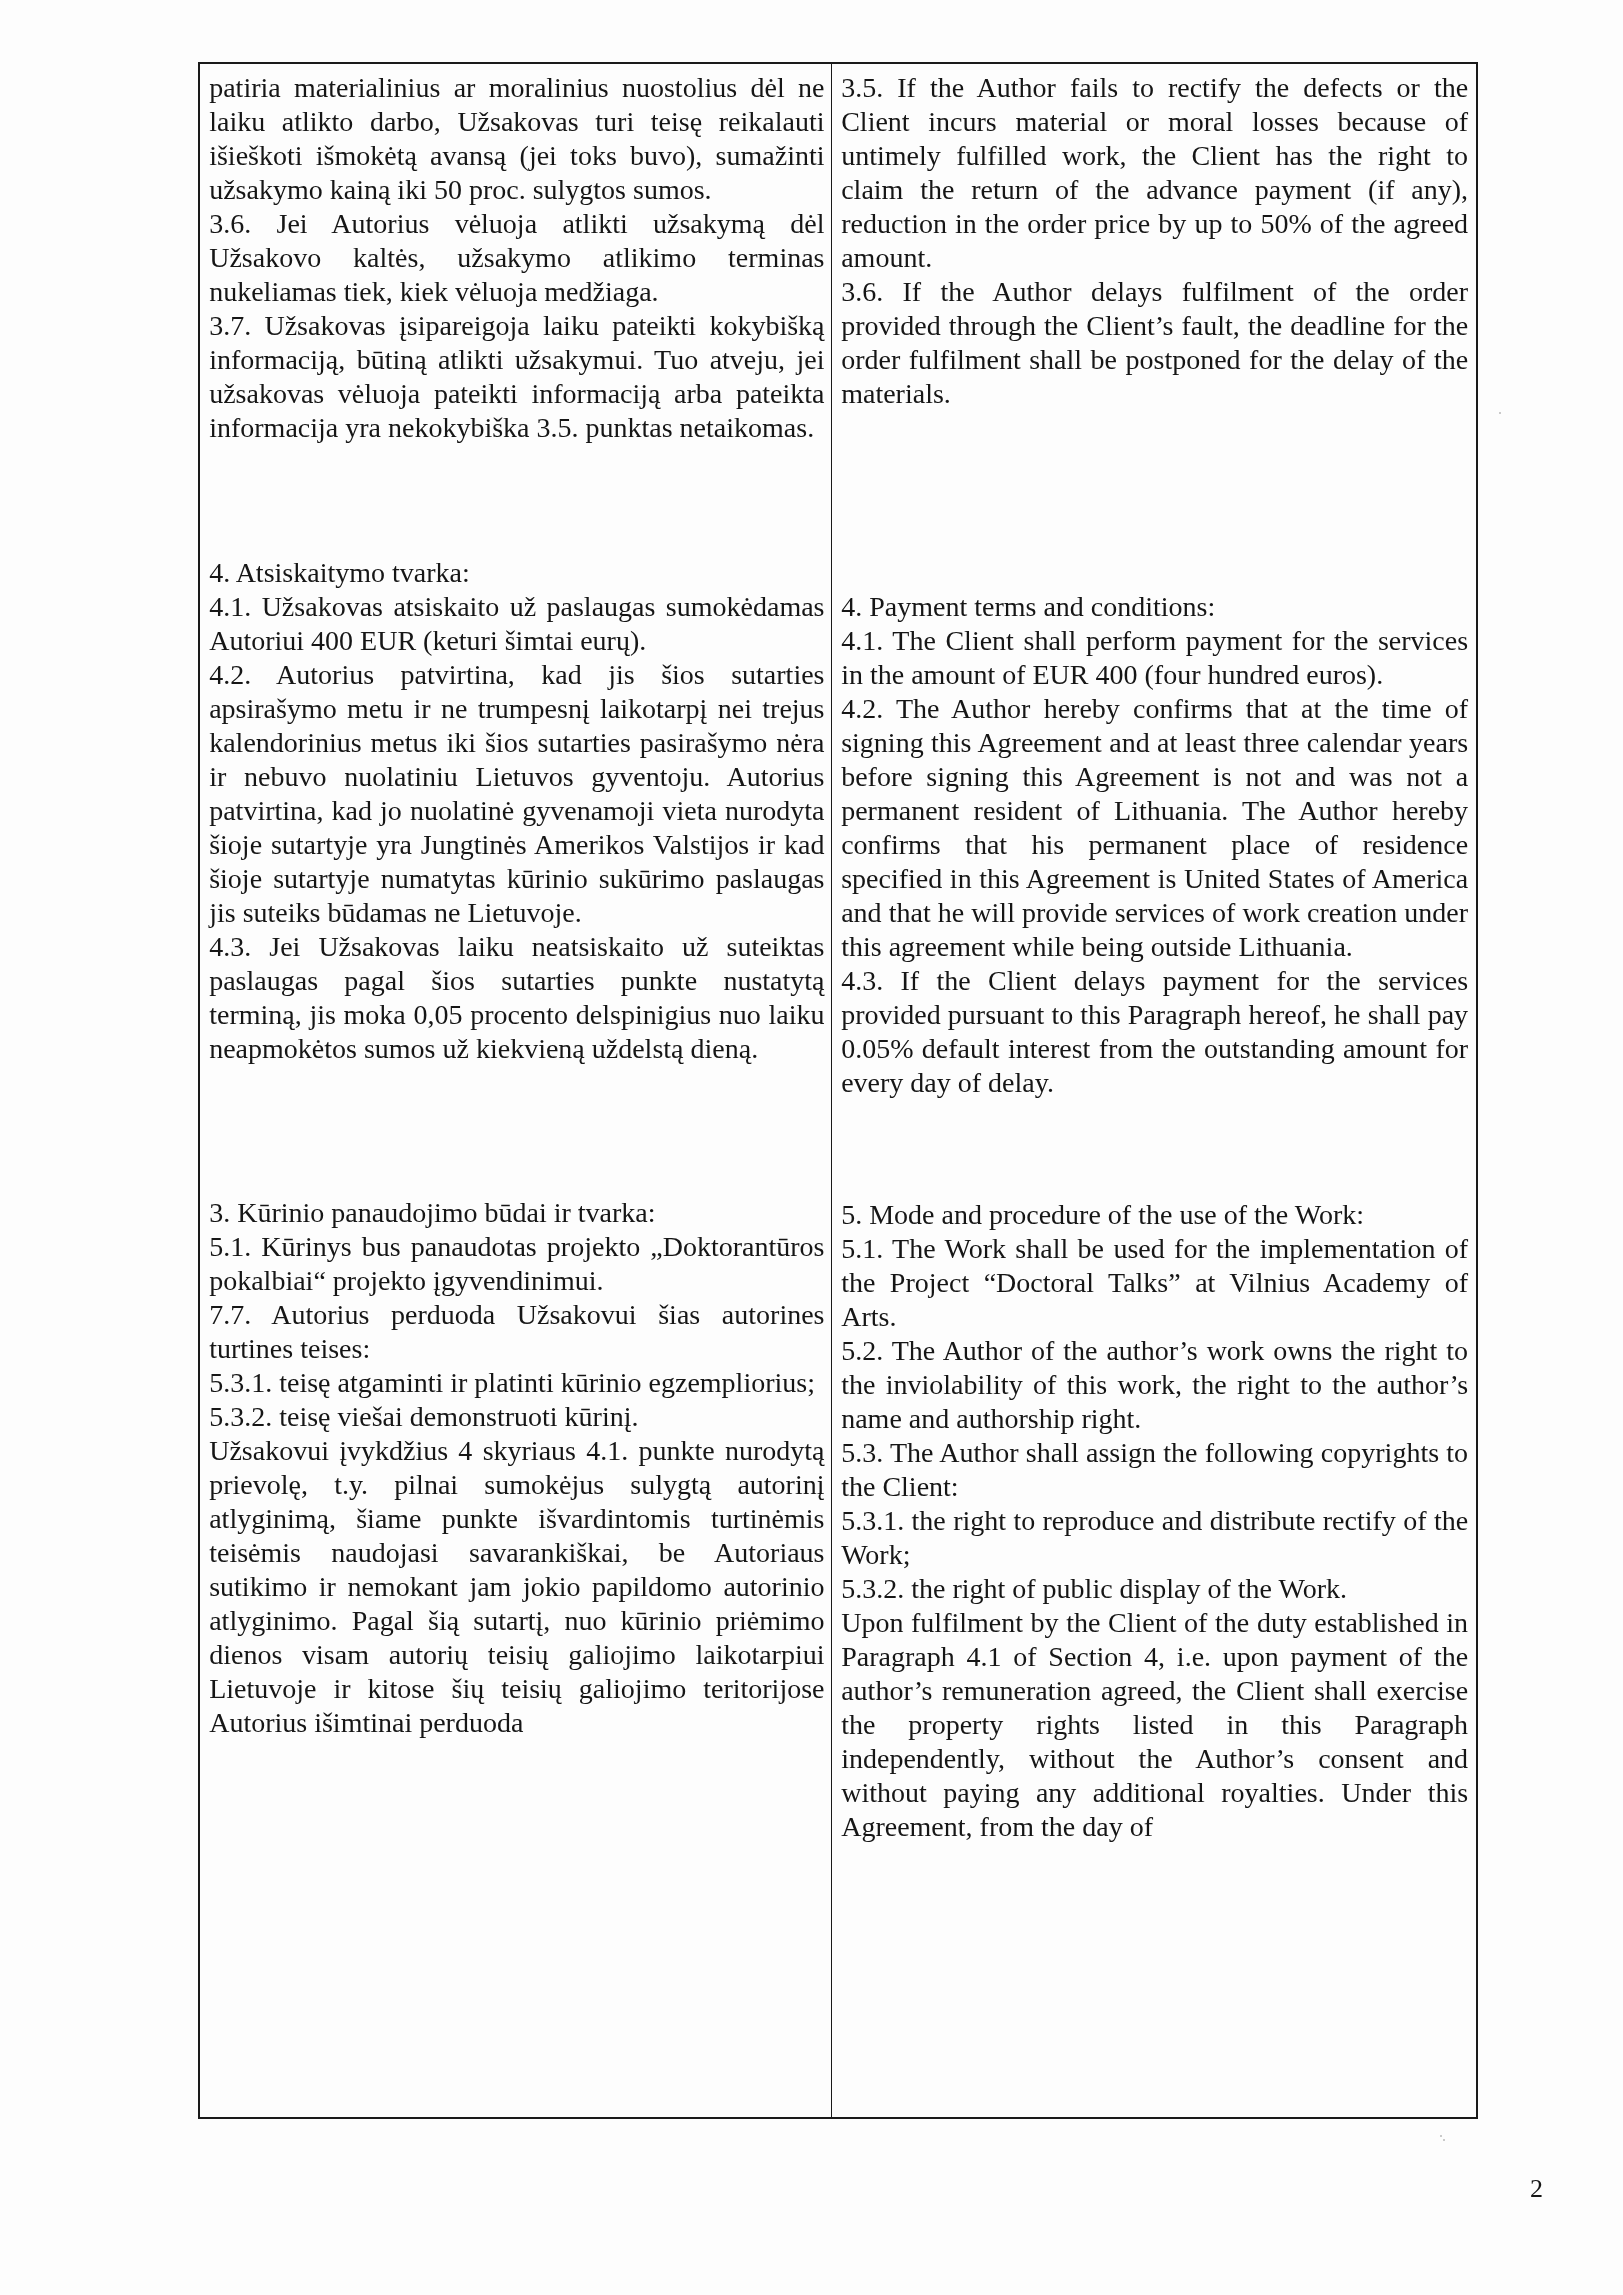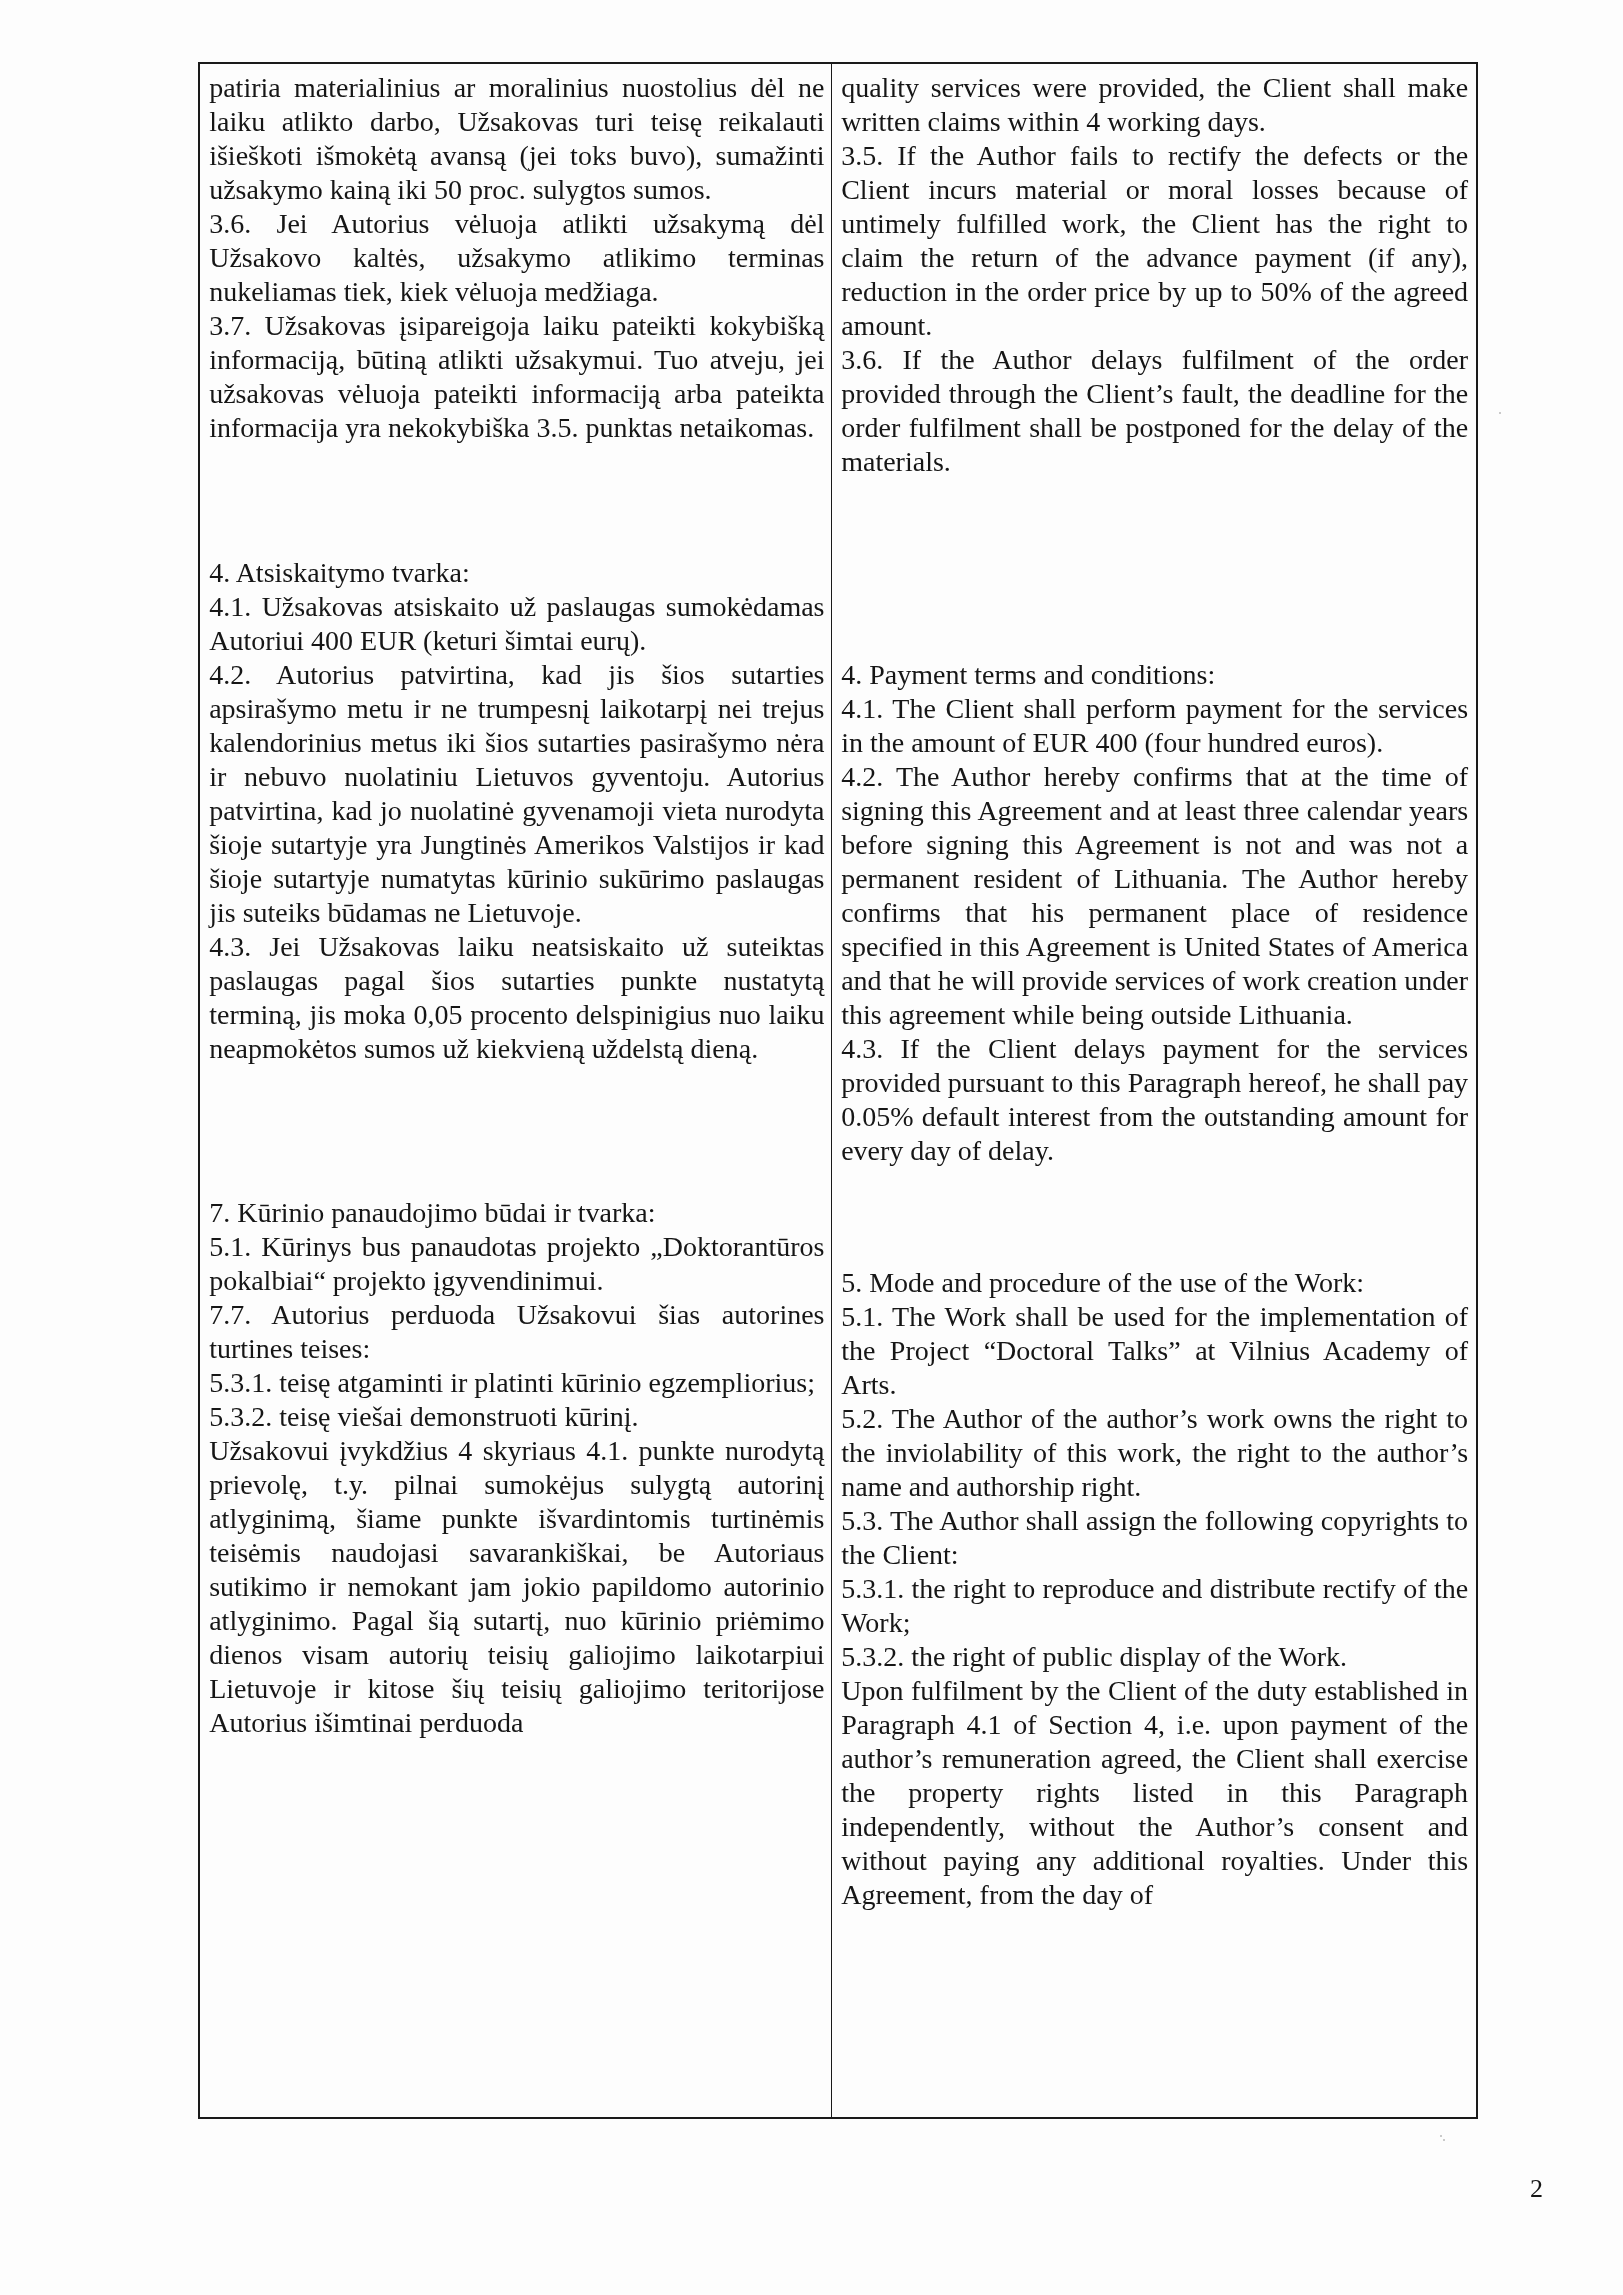--- a/index.html
+++ b/index.html
@@ -43,30 +43,29 @@
     <div class="col col-lt">
       <p class="para">patiria materialinius ar moralinius nuostolius dėl ne laiku atlikto darbo, Užsakovas turi teisę reikalauti išieškoti išmokėtą avansą (jei toks buvo), sumažinti užsakymo kainą iki 50 proc. sulygtos sumos.</p>
       <p class="para">3.6. Jei Autorius vėluoja atlikti užsakymą dėl Užsakovo kaltės, užsakymo atlikimo terminas nukeliamas tiek, kiek vėluoja medžiaga.</p>
       <p class="para">3.7. Užsakovas įsipareigoja laiku pateikti kokybišką informaciją, būtiną atlikti užsakymui. Tuo atveju, jei užsakovas vėluoja pateikti informaciją arba pateikta informacija yra nekokybiška 3.5. punktas netaikomas.</p>
       <div class="spacer-lt-4"></div>
       <p class="para">4. Atsiskaitymo tvarka:</p>
       <p class="para"><span>4.1. Užsakovas atsiskaito už paslaugas sumokėdamas Autoriui </span><b>400 EUR</b><span> (keturi šimtai eurų).</span></p>
       <p class="para">4.2. Autorius patvirtina, kad jis šios sutarties apsirašymo metu ir ne trumpesnį laikotarpį nei trejus kalendorinius metus iki šios sutarties pasirašymo nėra ir nebuvo nuolatiniu Lietuvos gyventoju. Autorius patvirtina, kad jo nuolatinė gyvenamoji vieta nurodyta šioje sutartyje yra Jungtinės Amerikos Valstijos ir kad šioje sutartyje numatytas kūrinio sukūrimo paslaugas jis suteiks būdamas ne Lietuvoje.</p>
       <p class="para">4.3. Jei Užsakovas laiku neatsiskaito už suteiktas paslaugas pagal šios sutarties punkte nustatytą terminą, jis moka 0,05 procento delspinigius nuo laiku neapmokėtos sumos už kiekvieną uždelstą dieną.</p>
       <div class="spacer-lt-5"></div>
-      <p class="para">7. Kūrinio panaudojimo būdai ir tvarka:</p>
+      <p class="para">3. Kūrinio panaudojimo būdai ir tvarka:</p>
       <p class="para">5.1. Kūrinys bus panaudotas projekto „Doktorantūros pokalbiai“ projekto įgyvendinimui.</p>
       <p class="para">7.7. Autorius perduoda Užsakovui šias autorines turtines teises:</p>
       <p class="para">5.3.1. teisę atgaminti ir platinti kūrinio egzempliorius;</p>
       <p class="para">5.3.2. teisę viešai demonstruoti kūrinį.</p>
       <p class="para">Užsakovui įvykdžius 4 skyriaus 4.1. punkte nurodytą prievolę, t.y. pilnai sumokėjus sulygtą autorinį atlyginimą, šiame punkte išvardintomis turtinėmis teisėmis naudojasi savarankiškai, be Autoriaus sutikimo ir nemokant jam jokio papildomo autorinio atlyginimo. Pagal šią sutartį, nuo kūrinio priėmimo dienos visam autorių teisių galiojimo laikotarpiui Lietuvoje ir kitose šių teisių galiojimo teritorijose Autorius išimtinai perduoda</p>
     </div>
 
     <div class="col col-en">
-      <p class="para">quality services were provided, the Client shall make written claims within 4 working days.</p>
       <p class="para">3.5. If the Author fails to rectify the defects or the Client incurs material or moral losses because of untimely fulfilled work, the Client has the right to claim the return of the advance payment (if any), reduction in the order price by up to 50% of the agreed amount.</p>
       <p class="para">3.6. If the Author delays fulfilment of the order provided through the Client’s fault, the deadline for the order fulfilment shall be postponed for the delay of the materials.</p>
       <div class="spacer-en-4"></div>
       <p class="para">4. Payment terms and conditions:</p>
       <p class="para"><span>4.1. The Client shall perform payment for the services in the amount of </span><b>EUR 400</b><span> (four hundred euros).</span></p>
       <p class="para">4.2. The Author hereby confirms that at the time of signing this Agreement and at least three calendar years before signing this Agreement is not and was not a permanent resident of Lithuania.  The Author hereby confirms that his permanent place of residence specified in this Agreement is United States of America and that he will provide services of work creation under this agreement while being outside Lithuania.</p>
       <p class="para">4.3. If the Client delays payment for the services provided pursuant to this Paragraph hereof, he shall pay 0.05% default interest from the outstanding amount for every day of delay.</p>
       <div class="spacer-en-5"></div>
       <p class="para">5. Mode and procedure of the use of the Work:</p>
       <p class="para">5.1. The Work shall be used for the implementation of the Project “Doctoral Talks” at Vilnius Academy of Arts.</p>

